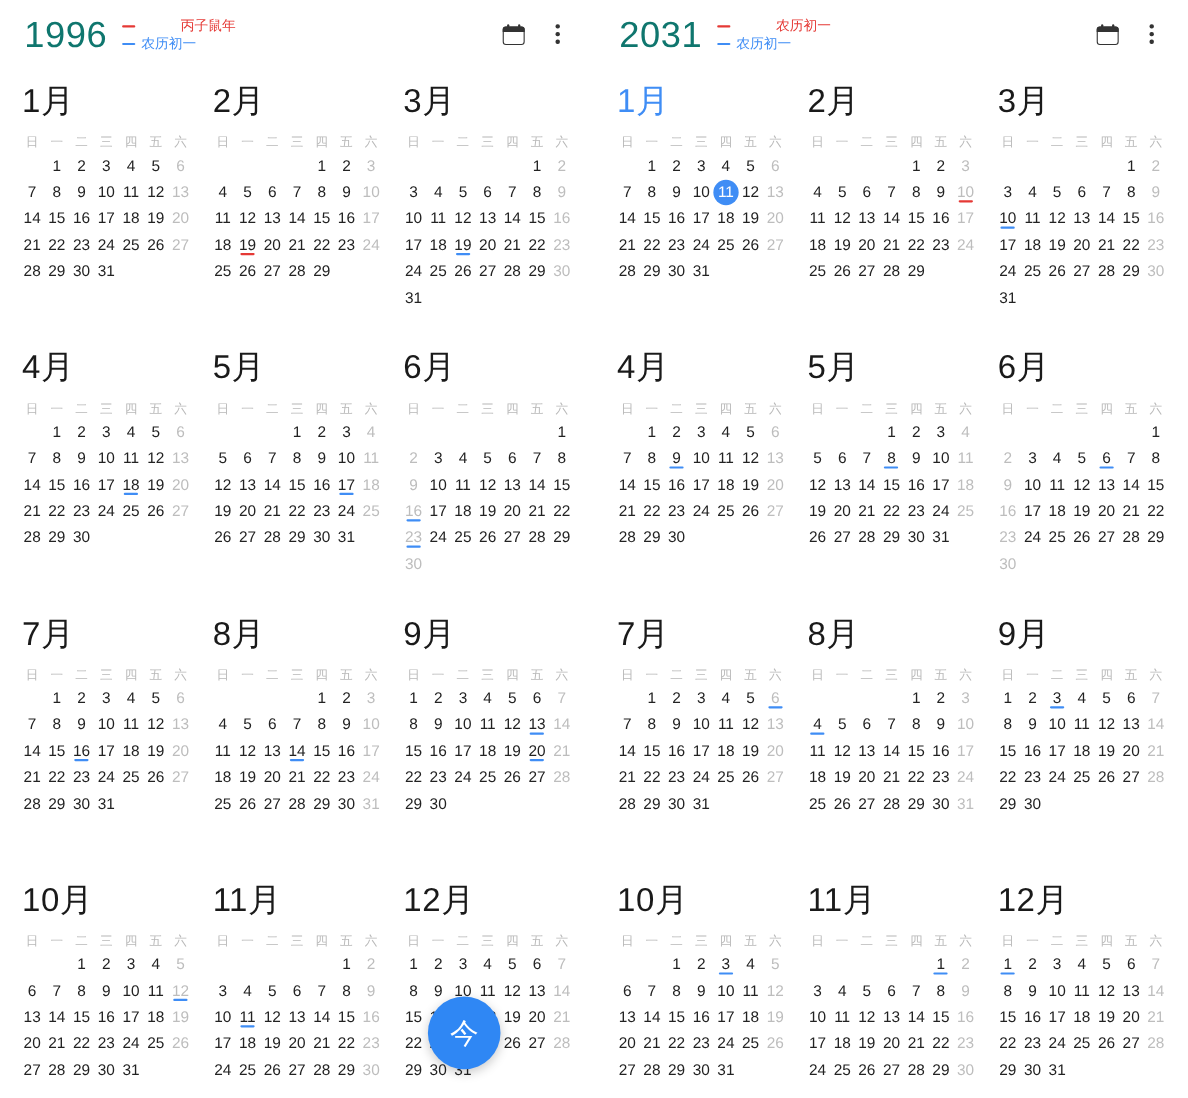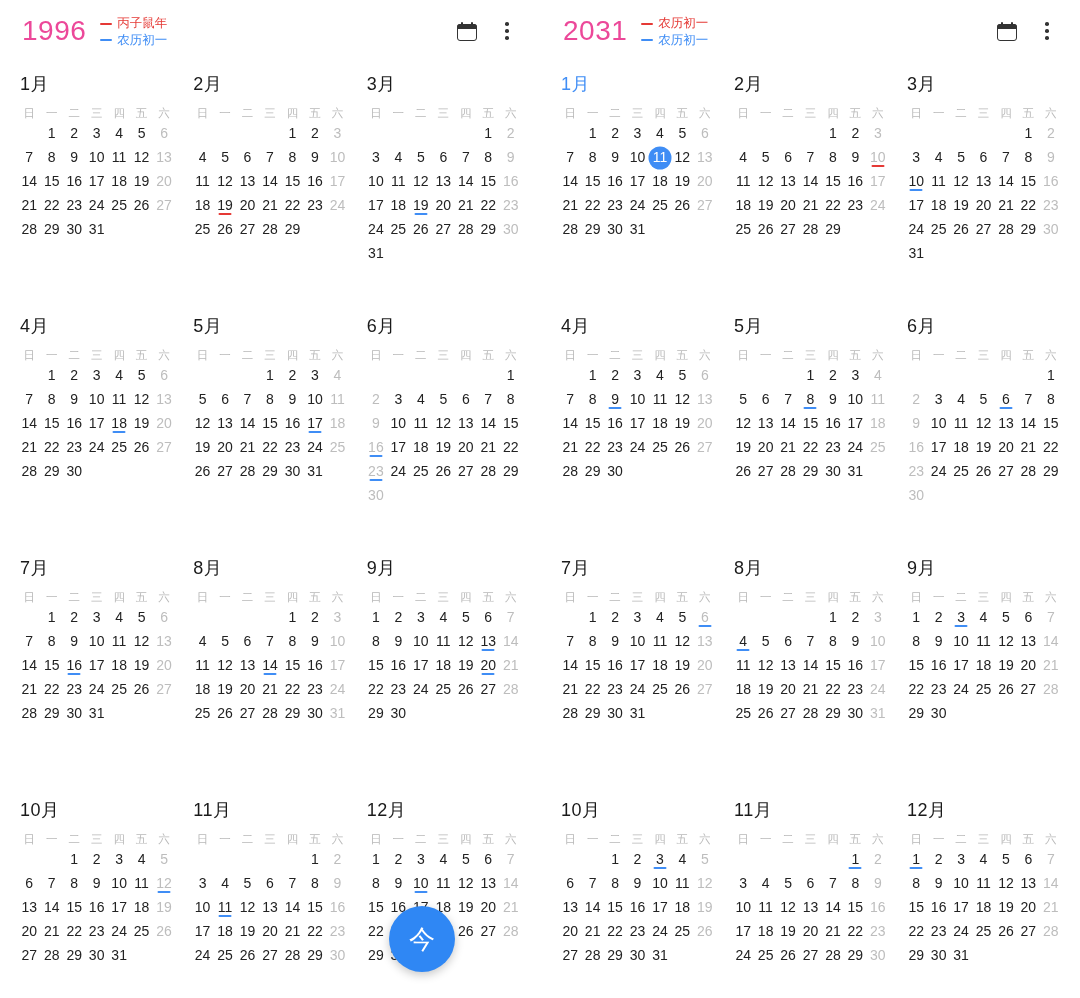--- a/index.html
+++ b/index.html
@@ -26,23 +26,23 @@
 
   
   .header {
     height: 62px;
     display: flex;
     align-items: center;
     padding: 0 16px 0 22px;
     position: relative;
   }
   .year {
-    font-size: 28px;
+    font-size: 33px;
     font-weight: 400;
-    color: #ec4899;
+    color: #0f766e;
     letter-spacing: 0.5px;
     line-height: 1;
   }
   .lunar {
     margin-left: 14px;
     display: flex;
     flex-direction: column;
     justify-content: center;
     gap: 3px;
     padding-top: 2px;
@@ -57,21 +57,21 @@
   }
   .dash {
     display: inline-block;
     width: 12px;
     height: 2px;
     margin-right: 5px;
     border-radius: 1px;
   }
   .dash.red { background: #e53935; }
   .dash.blue { background: #3f8df5; }
-  .lunar-row.red-t { color: #e53935; }
+  .lunar-row.red-t { color: #e53935; gap: 36px; }
   .lunar-row.blue-t { color: #3f8df5; }
 
   .header-spacer { flex: 1; }
   .hicon {
     width: 34px; height: 34px;
     display: flex; align-items: center; justify-content: center;
     color: #222;
     margin-left: 6px;
   }
   .cal-icon { position: relative; width: 20px; height: 19px; }
@@ -101,21 +101,21 @@
     display: grid;
     grid-template-columns: repeat(3, 1fr);
     padding: 0 10px;
     row-gap: 0px;
   }
   .month {
     padding: 10px 8px 2px 8px;
     height: 242px;
   }
   .month-title {
-    font-size: 18px;
+    font-size: 30px;
     font-weight: 500;
     color: #1a1a1a;
     margin-bottom: 9px;
     margin-left: 2px;
     letter-spacing: 0.5px;
   }
   .month-title.accent { color: #3f8df5; }
 
   .dow, .week {
     display: grid;

